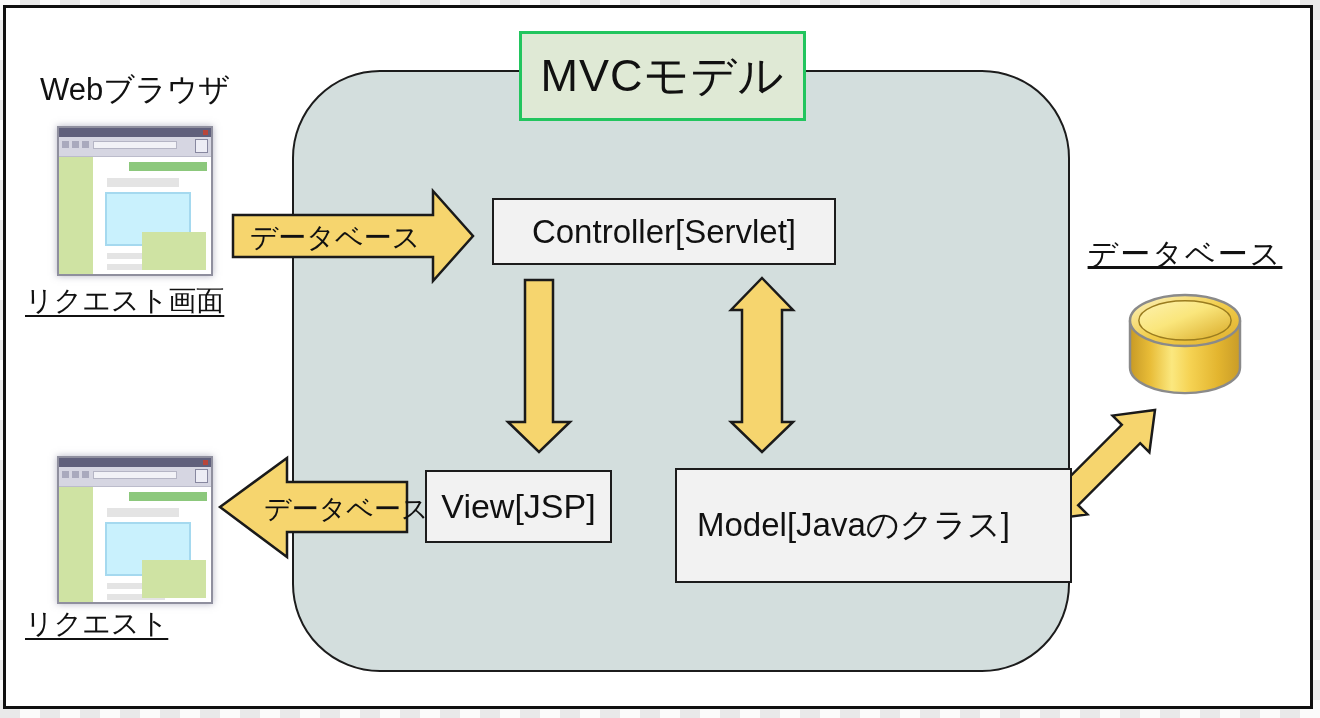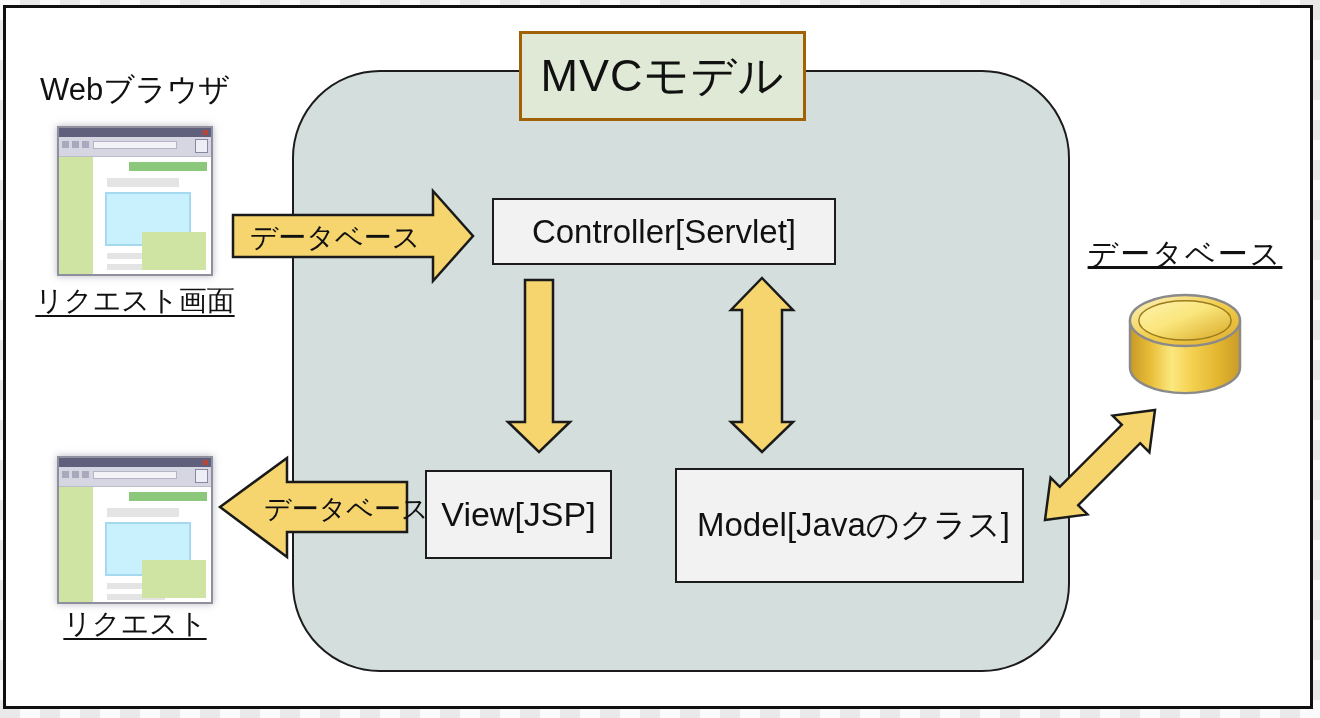--- a/index.html
+++ b/index.html
@@ -26,46 +26,45 @@
     left:3px;top:5px;width:1310px;height:704px;
     background:#fff;border:3px solid #101010;
   }
   .mvc-rect{
     left:292px;top:70px;width:778px;height:602px;
     background:var(--container-fill);
     border:2.5px solid #1c1c1c;border-radius:88px;
   }
   .mvc-title{
     left:519px;top:31px;width:287px;height:90px;
-    background:var(--title-fill);border:3px solid #a16207;
+    background:var(--title-fill);border:3px solid #22c55e;
     display:flex;align-items:center;justify-content:center;
     font-size:45px;letter-spacing:1px;
   }
   .label{white-space:nowrap;}
   .webbrowser-label{left:40px;top:69px;width:220px;font-size:31px;}
   .underlined{
     text-decoration:underline;
     text-decoration-thickness:2px;
     text-underline-offset:5px;
-    text-align:center;
   }
   .request-screen-label{left:25px;top:282px;width:220px;font-size:28px;}
   .result-screen-label{left:25px;top:605px;width:220px;font-size:28px;}
   .database-label{left:1080px;top:234px;width:210px;font-size:30px;text-align:center;letter-spacing:2px;text-decoration:underline;}
 
   .node{
     background:var(--node-fill);
     border:2.5px solid #1c1c1c;
     display:flex;align-items:center;justify-content:center;
     font-size:33px;
   }
   .controller-box{left:492px;top:198px;width:344px;height:67px;}
-  .view-box{left:425px;top:470px;width:187px;height:89px;font-size:34px;}
+  .view-box{left:425px;top:470px;width:187px;height:73px;font-size:34px;}
   .model-box{
-    left:675px;top:468px;width:349px;height:115px;
+    left:675px;top:468px;width:397px;height:115px;
     flex-direction:column;align-items:flex-start;justify-content:center;
     padding-left:20px;line-height:1.42;
   }
 
   .arrow-label{font-size:28px;text-align:center;}
   .request-arrow-label{left:245px;top:219px;width:180px;}
   .response-arrow-label{left:264px;top:491px;width:160px;font-size:27px;}
 
   .arrows{left:0;top:0;width:1320px;height:718px;pointer-events:none;}
 

